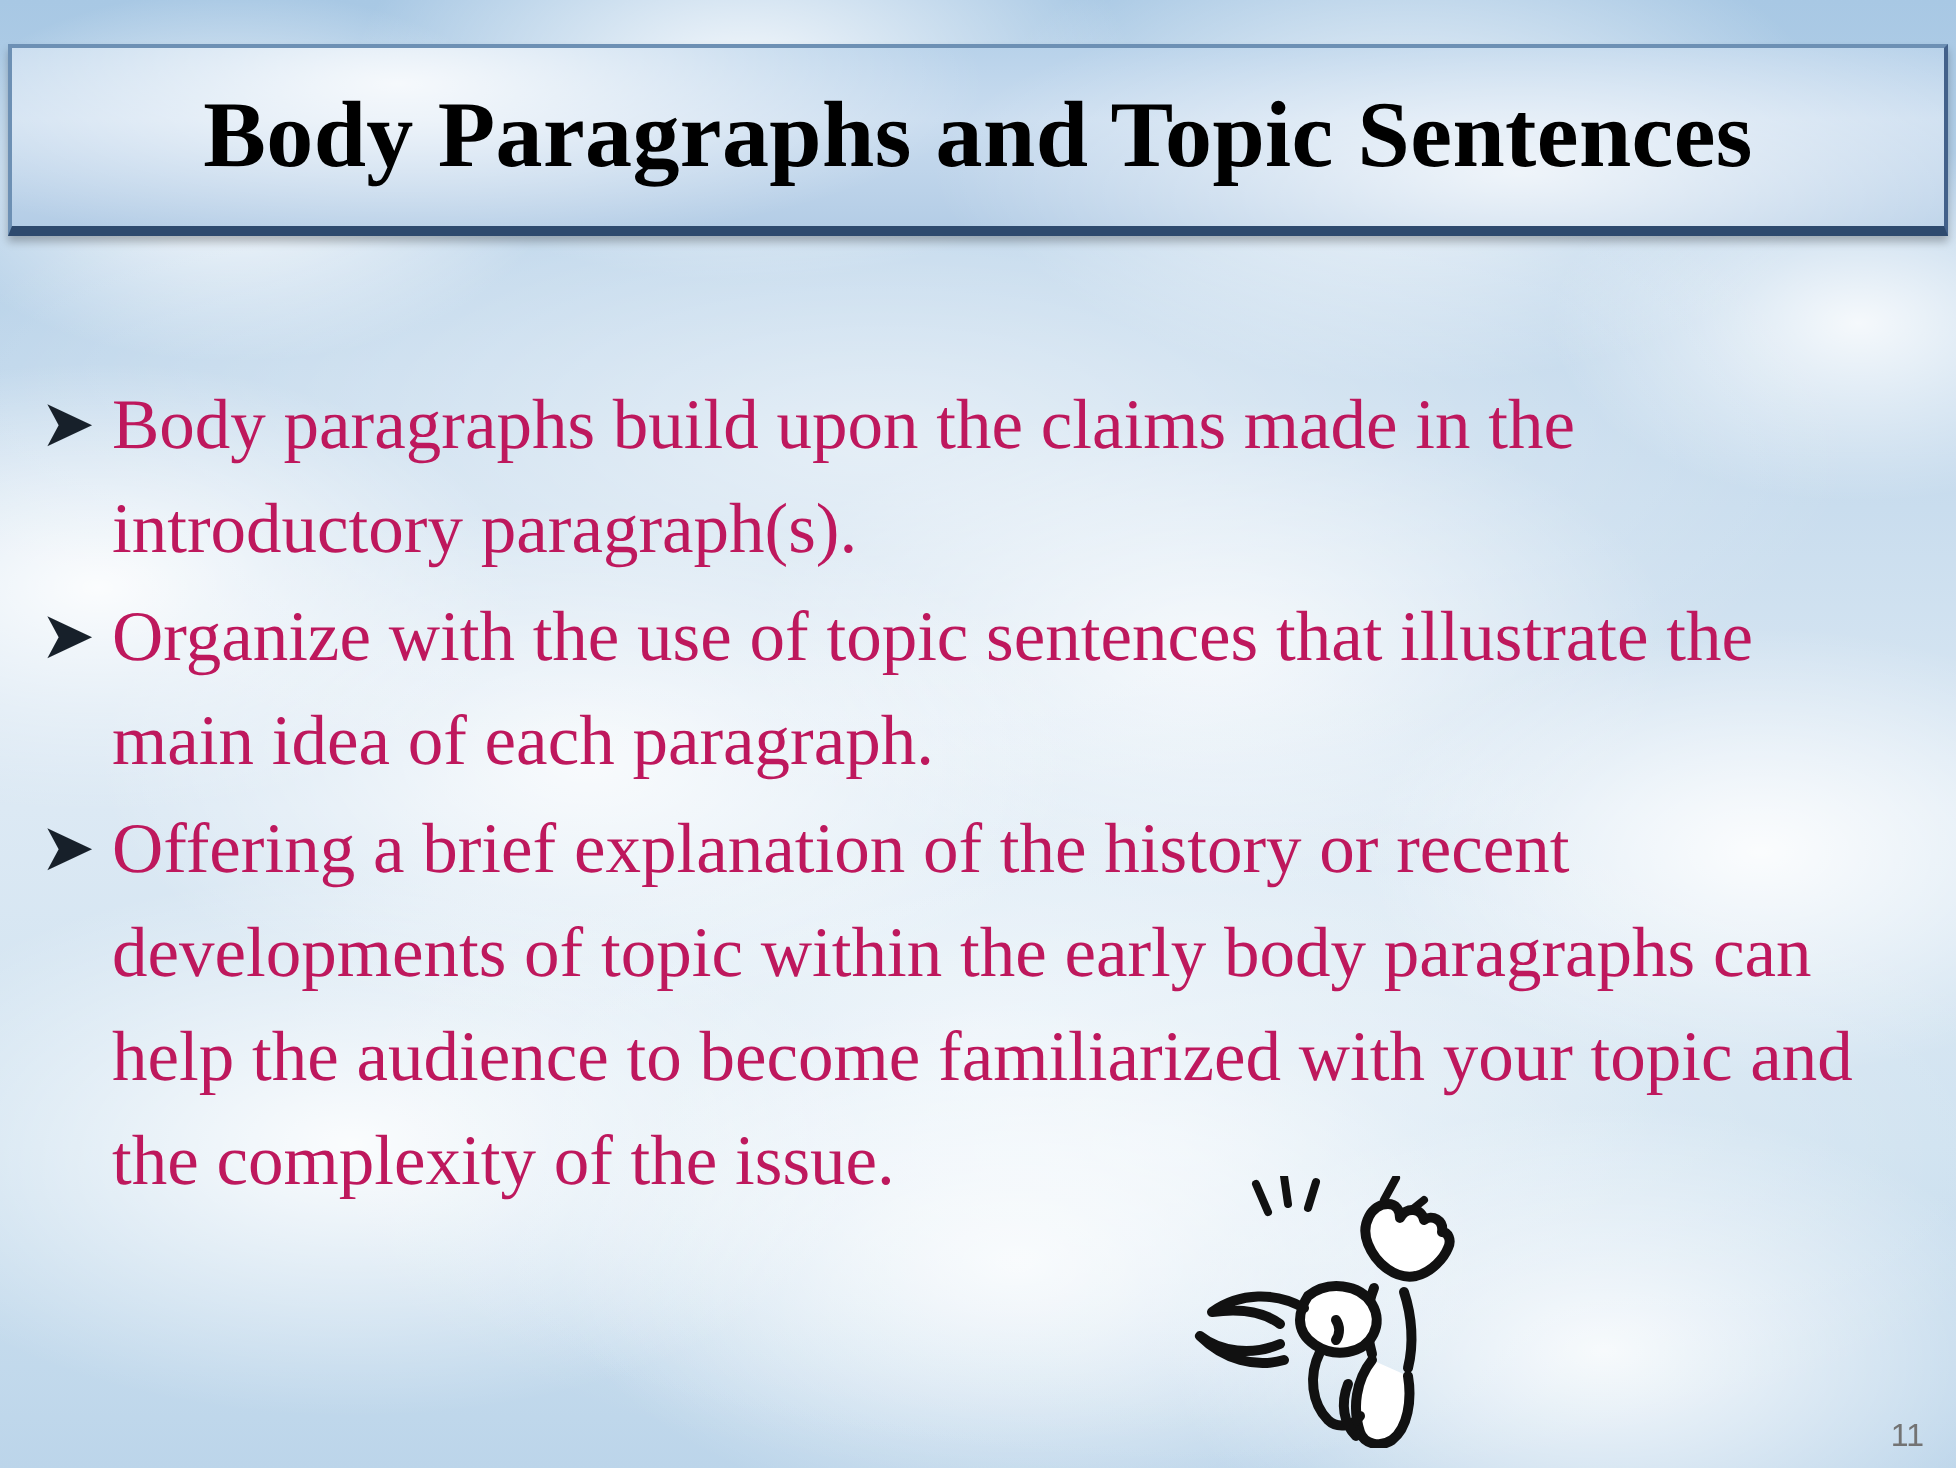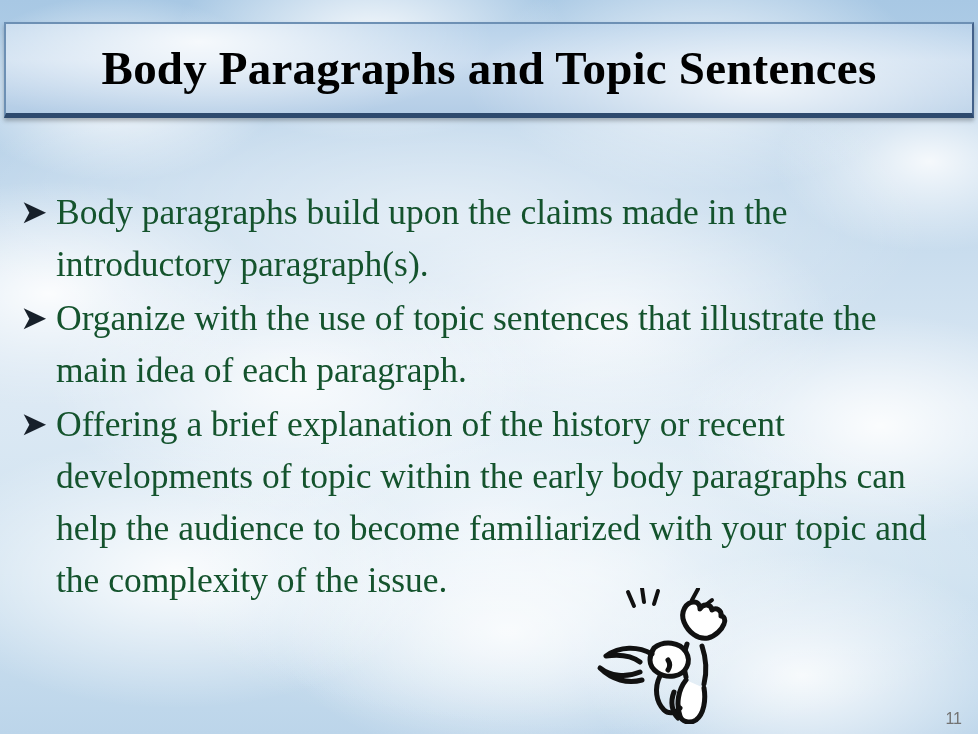--- a/index.html
+++ b/index.html
@@ -102,21 +102,21 @@
     color: #17202a;
     text-align: left;
     padding-left: 6px;
     font-family: "DejaVu Sans", sans-serif;
   }
   .bullet-text {
     flex: 1 1 auto;
     font-family: "Liberation Serif", serif;
     font-size: 35.5px;
     line-height: 52px;
-    color: #14532d;
+    color: #be185d;
     max-width: 880px;
   }
 
   
   .figure {
     position: absolute;
     left: 556px;
     top: 588px;
     width: 190px;
     height: 136px;

